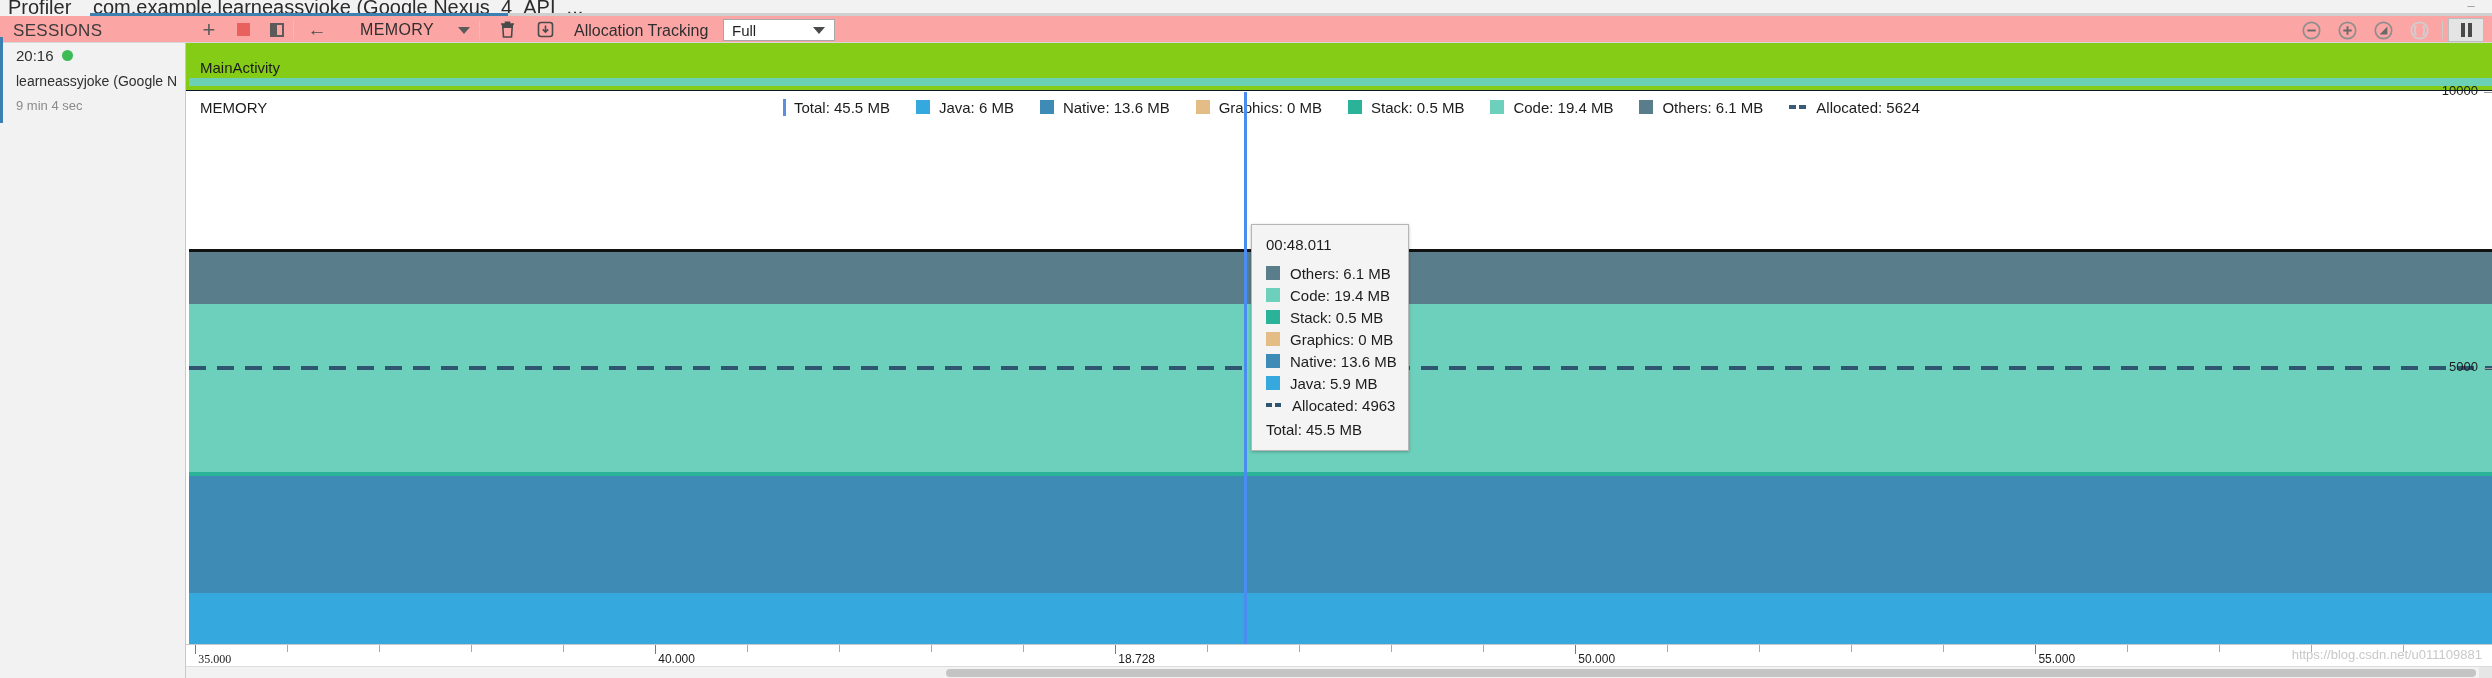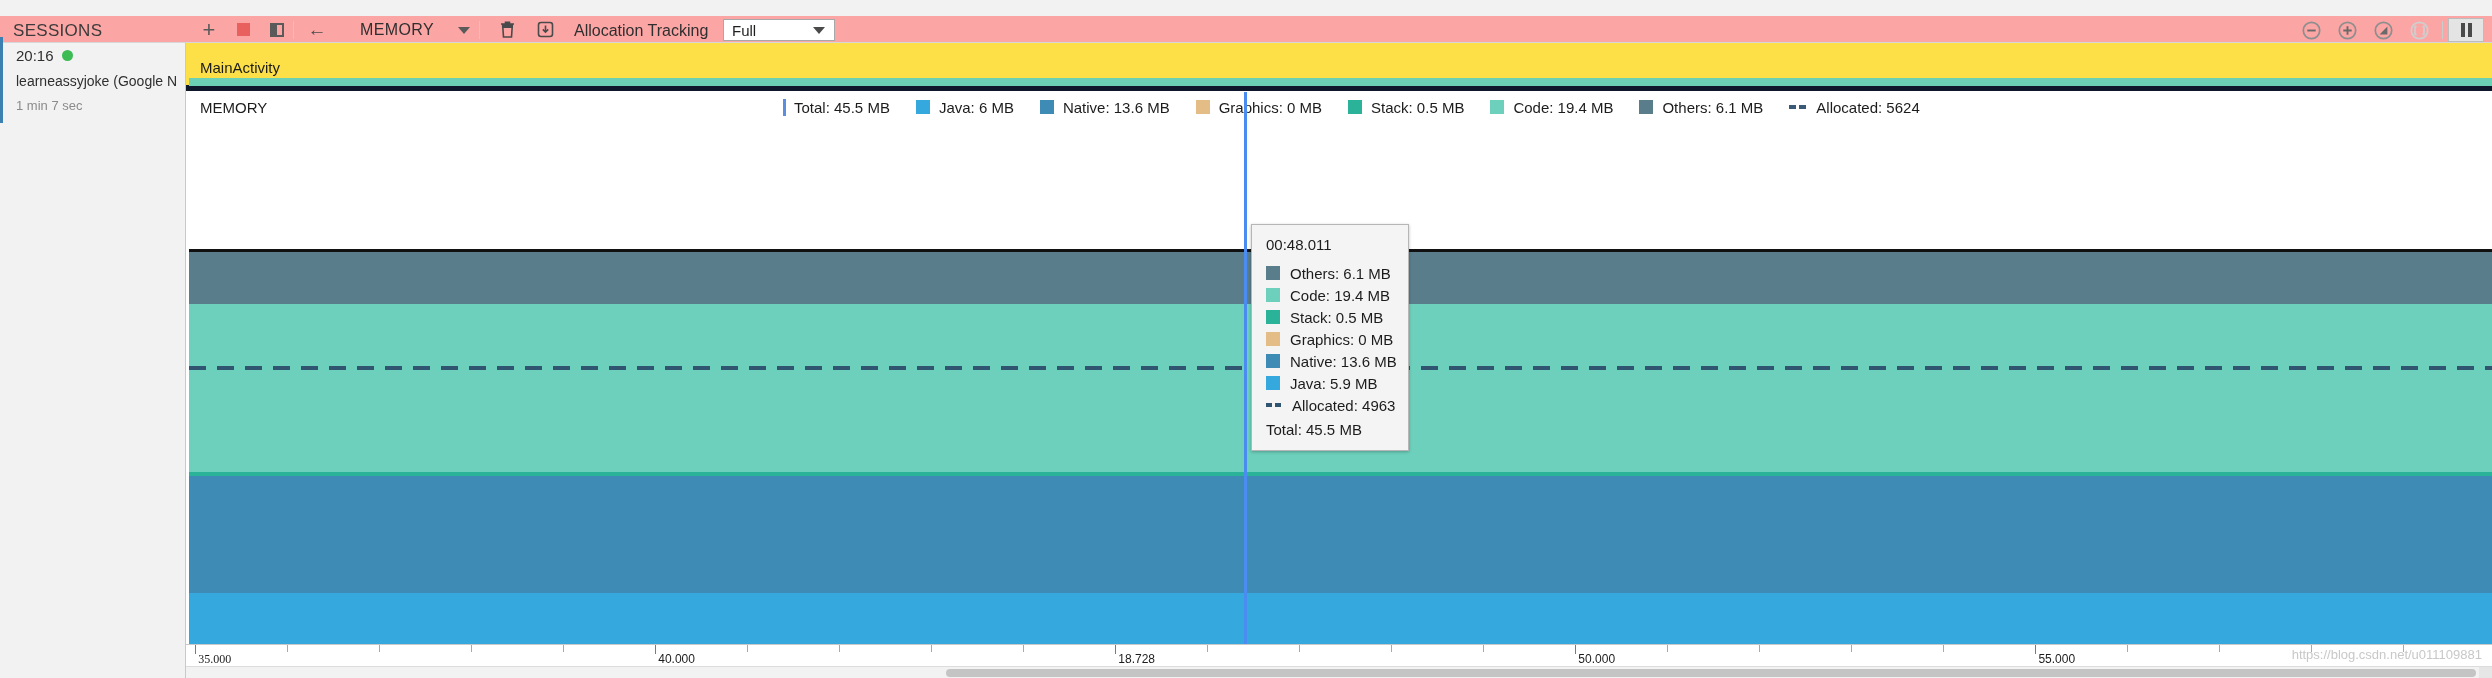--- a/index.html
+++ b/index.html
@@ -127,21 +127,21 @@
 
   
   .stage {
     position: absolute; left: 186px; top: 43px; right: 0; bottom: 0;
     background: #fff;
   }
 
   
   .events-track {
     position: absolute; left: 0; top: 0; right: 0; height: 48px;
-    background: #fde047; border-bottom: 6px solid #0f172a;
+    background: #84cc16; border-bottom: 1px solid #0f172a;
   }
   .activity-label {
     position: absolute; left: 14px; top: 16px; font-size: 15px; color: #1c1c1c;
   }
   .activity-bar {
     position: absolute; left: 3px; right: 0; top: 35px; height: 8px;
     background: #6cd0b4;
   }
 
   
@@ -235,20 +235,27 @@
   .hscroll .thumb { position: absolute; left: 760px; right: 16px; top: 2px; height: 8px;
                     background: #c4c4c4; border-radius: 4px; cursor: pointer; }
   .hscroll .corner { position: absolute; right: 0; top: 0; width: 13px; height: 12px;
                      background: #e6e6e6; }
 </style>
 </head>
 <body>
 
 <div id="app">
 
+  <div class="tabstrip">
+    <div class="tabstrip-label tab-profiler">Profiler</div>
+    <div class="tabstrip-label tab-active-text">com.example.learneassyjoke (Google Nexus_4_API_...</div>
+    <div class="tab-underline"></div>
+    <div class="tabstrip-rest"></div>
+    <div class="winctl">–</div>
+  </div>
 
   <div class="toolbar">
     <div class="sessions-title">SESSIONS</div>
 
     <div class="tb-btn tb-plus">+</div>
     <div class="tb-btn tb-stop">
         <i></i>
       </div>
     <div class="tb-btn tb-split">
         <i></i>
@@ -318,21 +325,21 @@
     </div>
   </div>
 
   <div class="sessions-panel">
     <div class="session-item">
       <div class="sess-row1">
         <span class="sess-time">20:16</span>
         <span class="live-dot"></span>
       </div>
       <div class="sess-name">learneassyjoke (Google Nexus_4_...</div>
-      <div class="sess-dur">1 min 7 sec</div>
+      <div class="sess-dur">9 min 4 sec</div>
     </div>
   </div>
 
   <div class="stage">
 
     <div class="events-track">
       <div class="activity-label">MainActivity</div>
       <div class="activity-bar"></div>
     </div>
 
@@ -376,20 +383,30 @@
 
       <div class="band" style="background: rgb(53, 168, 221); height: 50.8875px; bottom: 0px;"></div>
           <div class="band" style="background: rgb(62, 139, 181); height: 117.3px; bottom: 50.8875px;"></div>
           <div class="band" style="background: rgb(43, 179, 154); height: 4.3125px; bottom: 168.188px;"></div>
           <div class="band" style="background: rgb(108, 208, 188); height: 167.325px; bottom: 172.5px;"></div>
           <div class="band" style="background: rgb(90, 125, 140); height: 52.6125px; bottom: 339.825px;"></div>
           <div class="band-top-rule" style="bottom: 392.438px;"></div>
           <div class="alloc-line" style="bottom: 273.958px;"></div>
         </div>
 
+      <div class="y-axis-right">
+          <div class="y-tick-r" style="top: 0px;">
+            <i></i>
+            <span>10000</span>
+          </div>
+          <div class="y-tick-r" style="top: 276px;">
+            <i></i>
+            <span>5000</span>
+          </div>
+        </div>
 
       <div class="cursor-line" style="left:1058px;"></div>
 
       <div class="tooltip" style="left:1065px; top:132px; width:158px;">
         <div class="tt-time">00:48.011</div>
         <div id="tt-rows">
             <div class="tt-row">
               <span class="tt-sw" style="background: rgb(90, 125, 140);"></span>
               <span class="tt-t">Others: 6.1 MB</span>
             </div>

